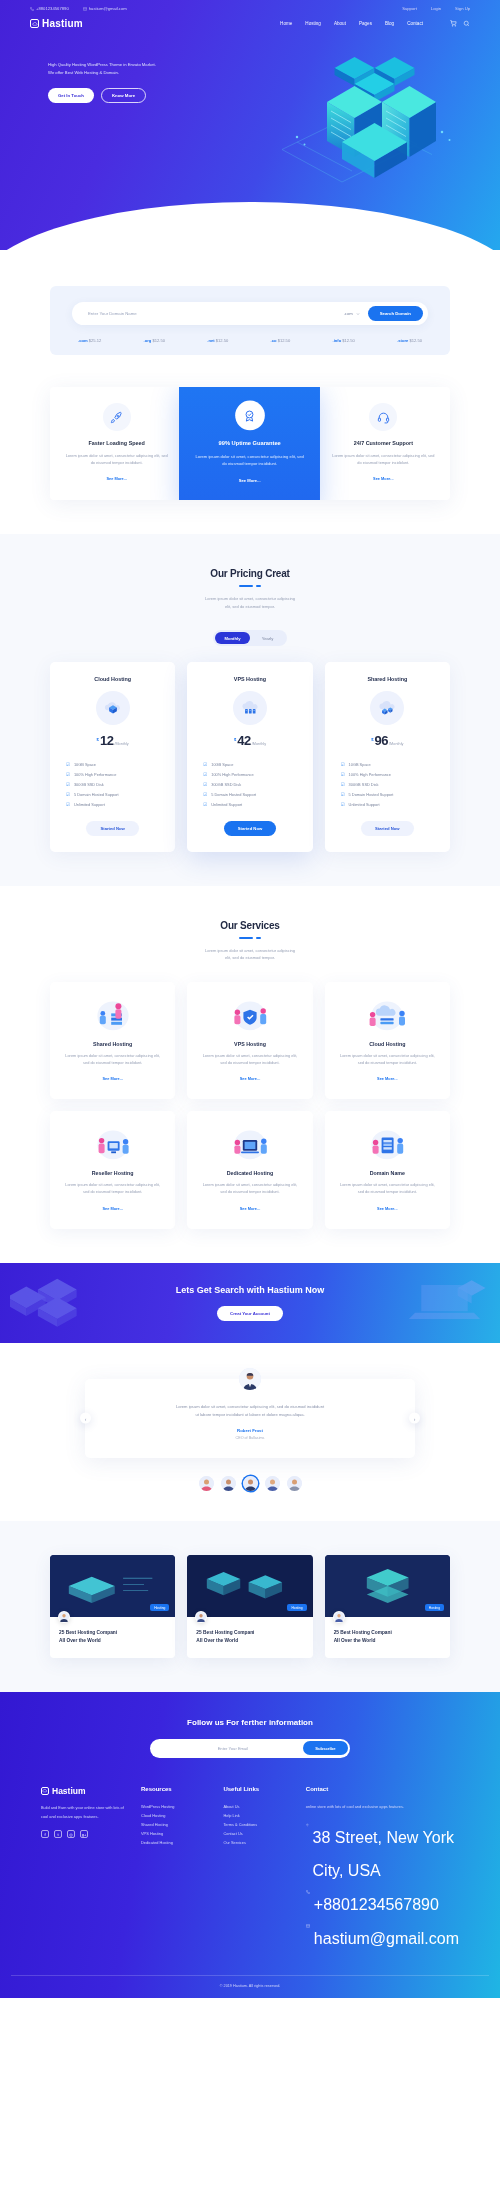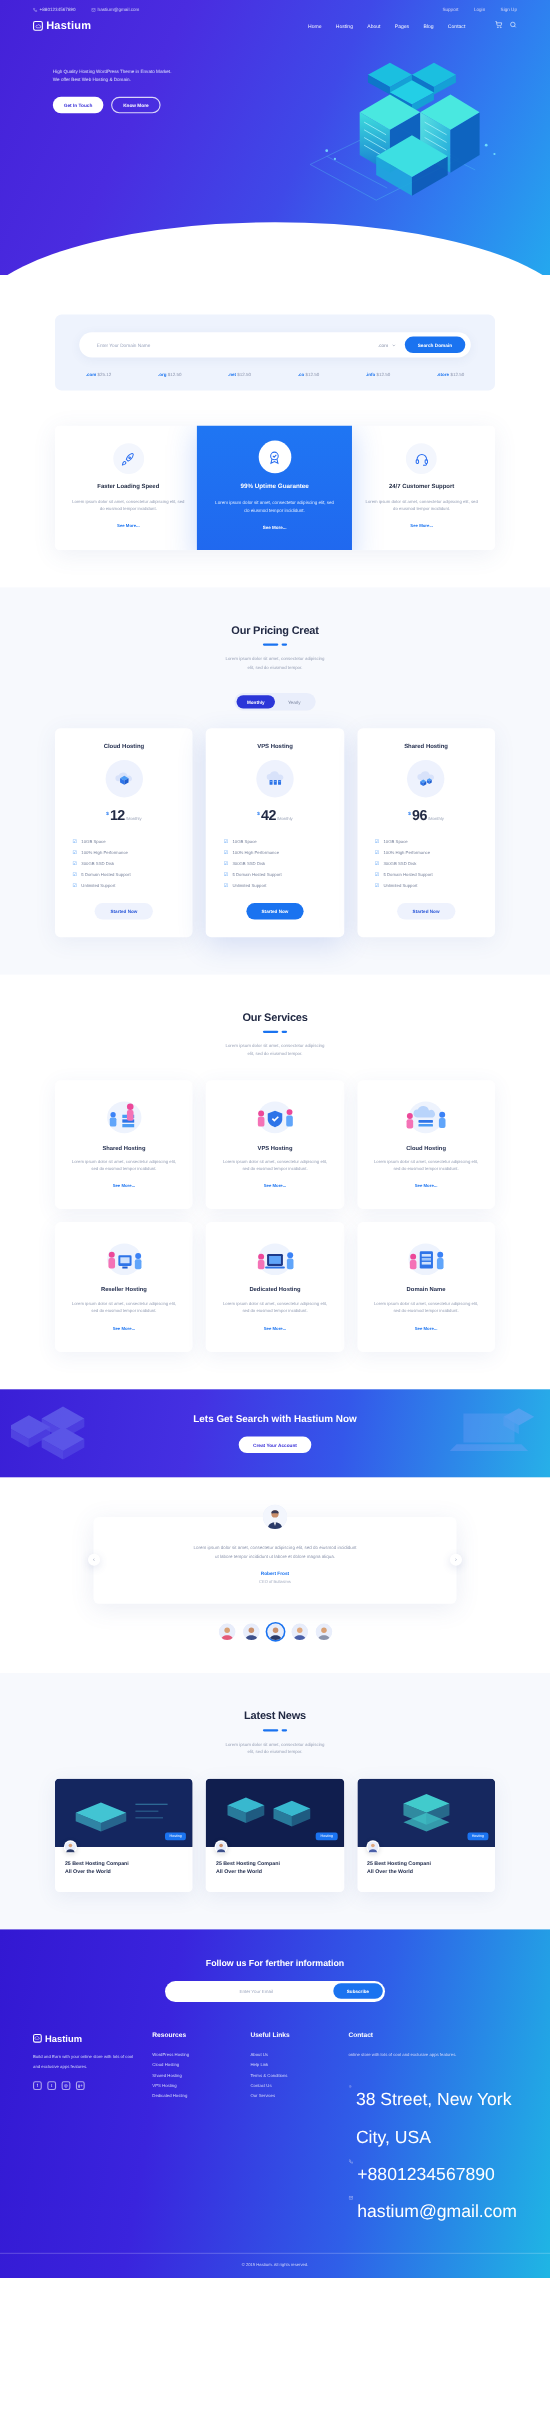--- a/index.html
+++ b/index.html
@@ -129,21 +129,21 @@
   
   .news-grid{ width:400px; margin:0 auto; display:grid; grid-template-columns:repeat(3,1fr); gap:12px; }
   .ncard{ background:#fff; border-radius:4px; overflow:hidden; box-shadow:0 4px 18px rgba(70,90,160,.09); }
   .nimg{ height:62px; position:relative; background:linear-gradient(150deg,#1b2a6b,#142155 60%,#0e1a44); }
   .ntag{ position:absolute; right:6px; bottom:6px; background:#1a73f0; color:#fff; font-size:3.3px; padding:1.5px 4px; border-radius:2px; }
   .nav-av{ width:12px;height:12px;border-radius:50%;background:#fff; position:absolute; left:8px; bottom:-6px; display:flex;align-items:center;justify-content:center; box-shadow:0 1px 5px rgba(0,0,0,.15); font-size:6px;}
   .nbody{ padding:12px 9px 13px; }
   .nbody h4{ font-size:4.8px; font-weight:bold; color:#253050; line-height:1.65; }
 
   
-  .footer{ position:relative; background:linear-gradient(100deg,#3318d2 0%,#3a24dd 30%,#2f5fe8 65%,#1fb6e4 100%); padding:26px 0 0; color:#fff; overflow:hidden;}
+  .footer{ position:relative; background:linear-gradient(100deg,#3318d2 0%,#3a24dd 30%,#2f5fe8 65%,#1fb6e4 100%); padding:26px 11px 0; color:#fff; overflow:hidden;}
   .sub-head{ text-align:center; }
   .sub-head h3{ font-size:8px; font-weight:bold; }
   .sub-form{ margin:12px auto 0; width:200px; display:flex; background:#fff; border-radius:20px; padding:2.5px; }
   .sub-form .ph{ flex:1; font-size:4.1px; color:#9aa4bd; padding-left:10px; align-self:center; }
   .btn-sub{ background:#1a73f0; color:#fff; font-size:4.2px; font-weight:bold; border:none; border-radius:20px; padding:4.5px 12px; }
   .fcols{ display:flex; padding:28px 30px 0; gap:12px; }
   .fcol{ flex:1; }
   .fcol.brand{ flex:1.25; }
   .fcol h5{ font-size:6px; font-weight:bold; margin-bottom:8px; line-height:1.3; }
   .fcol a, .fcol li, .fcol p{ display:block; font-size:3.9px; color:#d4d8fb; text-decoration:none; line-height:2.35; }
@@ -717,31 +717,20 @@
           <svg width="15" height="15" viewBox="0 0 30 30">
             <circle cx="15" cy="15" r="15" fill="#e9eefb"></circle>
             <circle cx="15" cy="12" r="5" fill="#d9a074"></circle>
             <path d="M4 30c0-6 5-9 11-9s11 3 11 9z" fill="#8a93ab"></path>
           </svg>
         </span>
     </div>
   </section>
 
   <section class="sec grey">
-    <div class="sec-head">
-      <h2>Latest News</h2>
-      <div class="dashes">
-          <i></i>
-          <i></i>
-        </div>
-      <p>
-        <span>Lorem ipsum dolor sit amet, consectetur adipiscing</span><br>
-        <span>elit, sed do eiusmod tempor.</span>
-      </p>
-    </div>
     <div class="news-grid">
 
       <article class="ncard">
         <div class="nimg">
           <svg width="100%" height="100%" viewBox="0 0 120 80" preserveAspectRatio="none">
             <rect width="120" height="80" fill="#14265f"></rect>
             <g fill="#4be0e8" opacity=".85">
                 <path d="M40 28l22 12-22 12-22-12z"></path>
                 <path d="M18 40v10l22 12V52z" opacity=".6"></path>
                 <path d="M62 40v10L40 62V52z" opacity=".4"></path>
@@ -893,21 +882,21 @@
             </li>
           <li>
               <a href="#">Our Services</a>
             </li>
         </ul>
       </div>
 
       <div class="fcol">
         <h5>Contact</h5>
         <p>online store with lots of cool and exclusive apps features.</p>
-        <div style="margin-top:21px">
+        <div style="margin-top:10px">
           <span class="contact-li">
             <svg width="4" height="4" viewBox="0 0 24 24" fill="none" stroke="#d4d8fb" stroke-width="2.2" style="margin-top:2px">
                 <path d="M20 10c0 6-8 12-8 12S4 16 4 10a8 8 0 0 1 16 0z"></path>
                 <circle cx="12" cy="10" r="2.6"></circle>
               </svg>
             <span>38 Street, New York City, USA</span>
           </span>
           <span class="contact-li">
             <svg width="4" height="4" viewBox="0 0 24 24" fill="none" stroke="#d4d8fb" stroke-width="2.2" style="margin-top:2px">
                 <path d="M22 16.9v3a2 2 0 0 1-2.2 2 19.8 19.8 0 0 1-8.6-3.1 19.5 19.5 0 0 1-6-6A19.8 19.8 0 0 1 2.1 4.2 2 2 0 0 1 4.1 2h3a2 2 0 0 1 2 1.7c.1 1 .4 1.9.7 2.8a2 2 0 0 1-.5 2.1L8.1 9.8a16 16 0 0 0 6 6l1.2-1.2a2 2 0 0 1 2.1-.5c.9.3 1.8.6 2.8.7a2 2 0 0 1 1.8 2.1z"></path>

